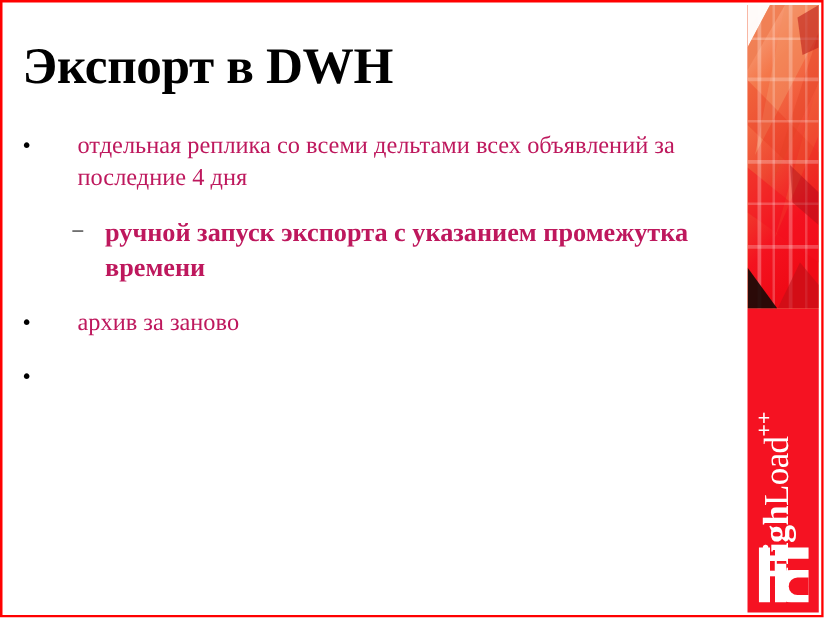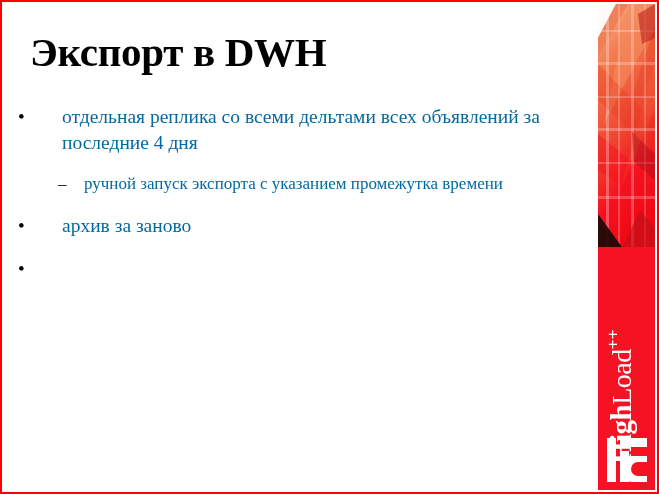--- a/index.html
+++ b/index.html
@@ -14,21 +14,21 @@
     position: relative;
     width: 659px;
     height: 494px;
     background: #ffffff;
     box-sizing: border-box;
     border: 2px solid #ff0000;
     overflow: hidden;
   }
   .slide-title {
     position: absolute;
-    left: 28px;
+    left: 16px;
     top: 26px;
     font-size: 41px;
     font-weight: bold;
     color: #000000;
     letter-spacing: -0.3px;
     white-space: nowrap;
     font-family: "Liberation Serif", "DejaVu Serif", serif;
   }
   .body-content {
     position: absolute;
@@ -59,28 +59,29 @@
     font-size: 19px;
     padding-top: 3px;
   }
   .marker-dash {
     width: 26px;
     font-size: 17px;
     padding-top: 2px;
   }
   .bullet-text {
     flex: 1 1 auto;
-    color: #0369a1;
+    color: #be185d;
     font-size: 19.5px;
     line-height: 1.33;
     font-family: "Liberation Serif", "DejaVu Serif", serif;
   }
   .bullet-l2 .bullet-text {
-    font-size: 17px;
+    font-size: 21px;
     line-height: 1.32;
+    font-weight: bold;
   }
 
   
   .right-rail {
     position: absolute;
     right: 2px;
     top: 2px;
     bottom: 2px;
     width: 57px;
   }

